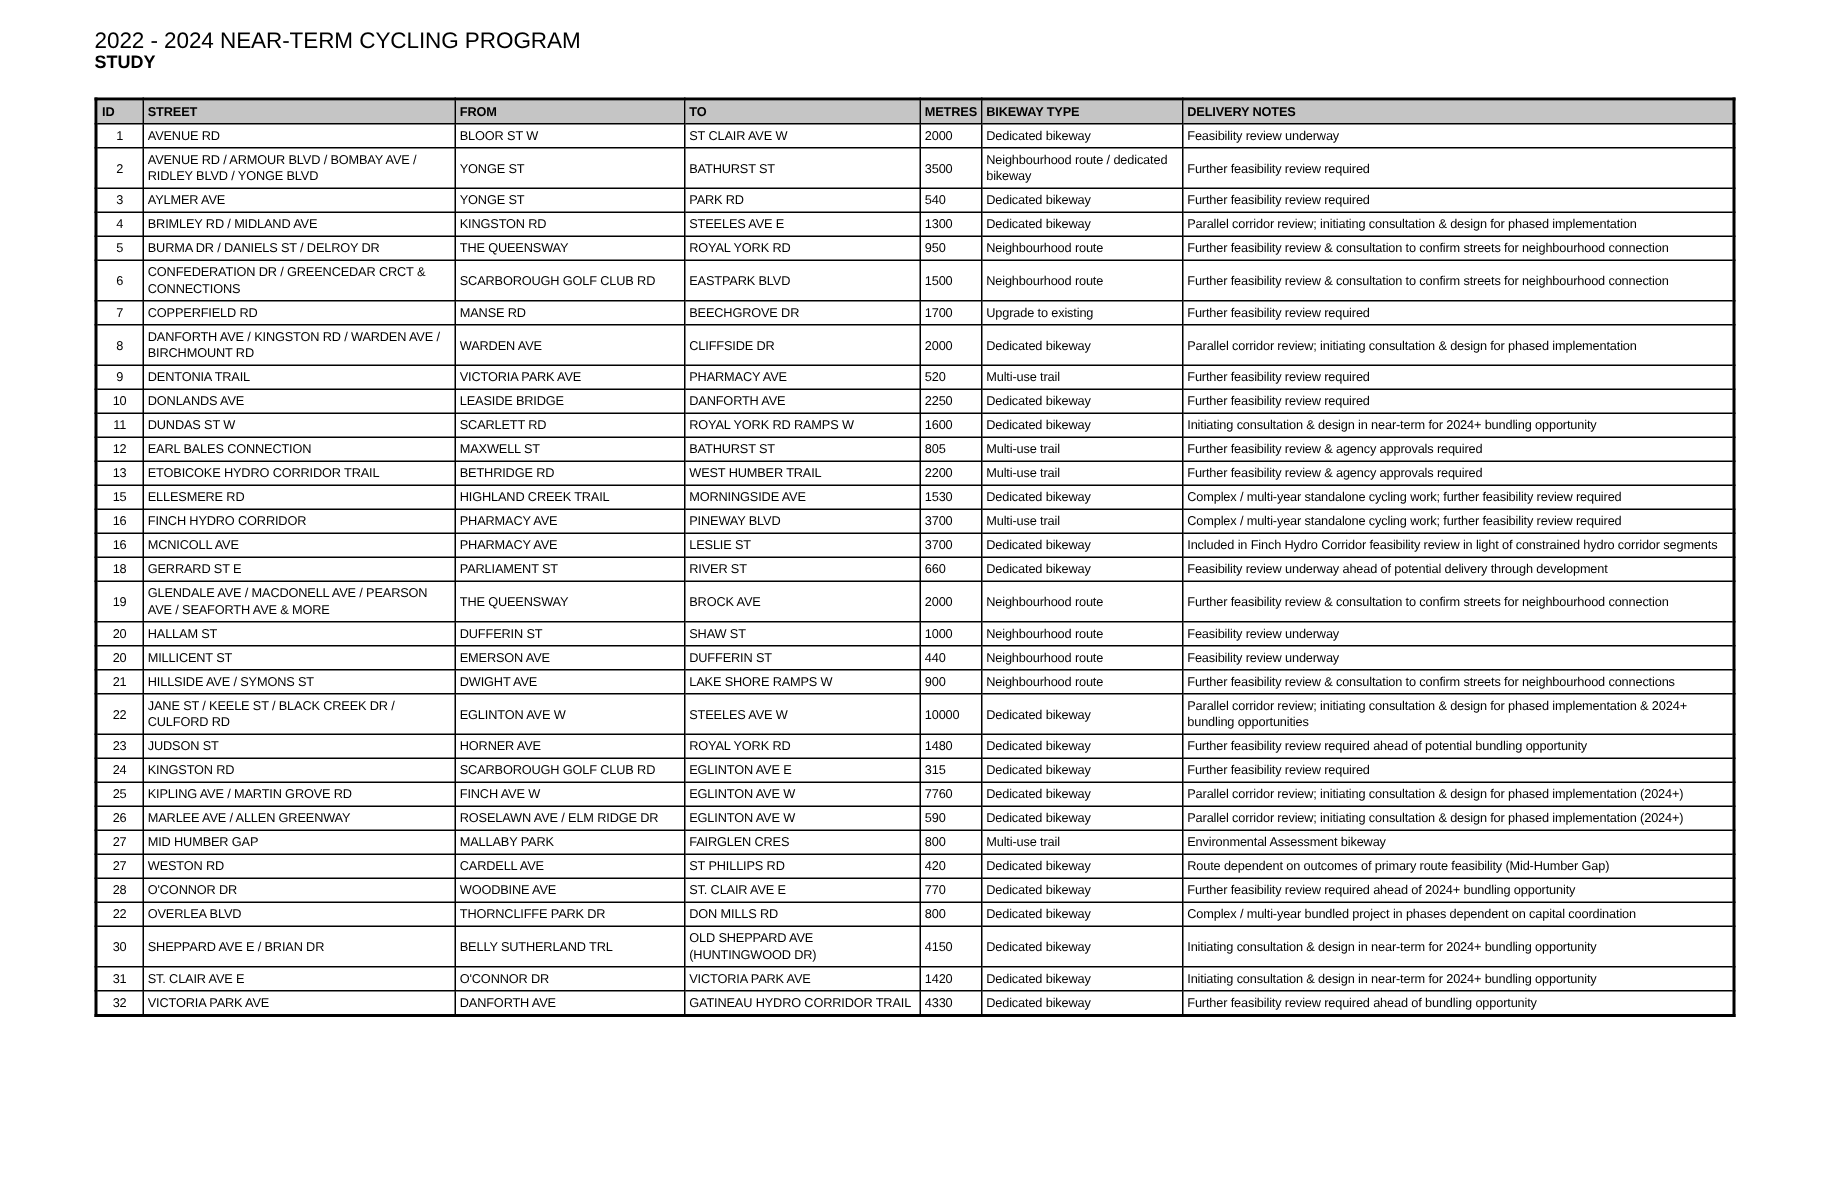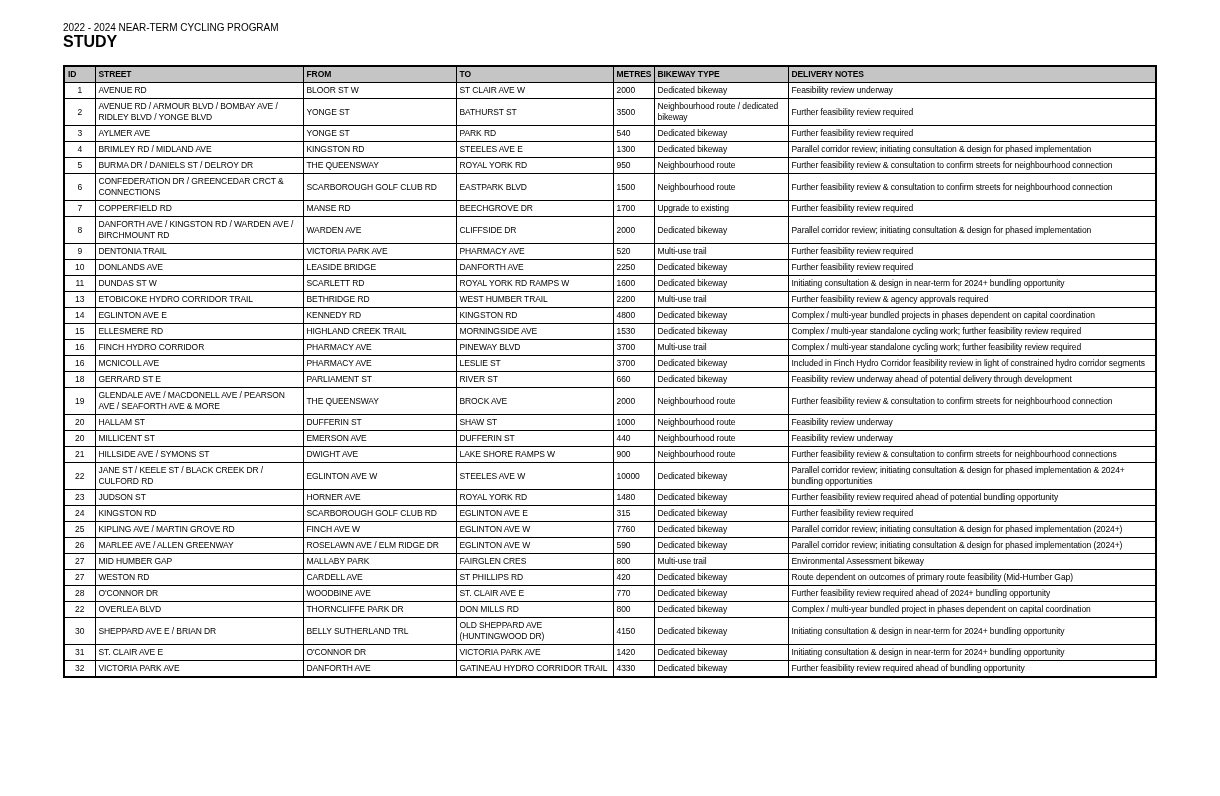--- a/index.html
+++ b/index.html
@@ -16,22 +16,22 @@
     font-family: "Liberation Sans", sans-serif;
     color: var(--text-color);
   }
   .page {
     position: relative;
     width: 1220px; height: 796px;
     background: var(--page-bg);
     overflow: hidden;
   }
   .title-block { position: absolute; left: 63px; top: 22px; }
-  .title-line1 { font-size: 10px; letter-spacing: -0.05px; line-height: 11px; }
-  .title-line2 { font-size: 16px; font-weight: bold; line-height: 13px; margin-top: 2px; }
+  .title-line1 { font-size: 15px; letter-spacing: -0.05px; line-height: 11px; }
+  .title-line2 { font-size: 12px; font-weight: bold; line-height: 13px; margin-top: 2px; }
 
   table.program {
     position: absolute; left: 63px; top: 65px;
     width: 1092px;
     border-collapse: collapse;
     table-layout: fixed;
     border: 2px solid var(--border-color);
   }
   table.program th, table.program td {
     border: 1px solid var(--border-color);
@@ -180,38 +180,38 @@
         <tr>
           <td class="col-id">11</td>
           <td class="col-street">DUNDAS ST W</td>
           <td class="col-from">SCARLETT RD</td>
           <td class="col-to">ROYAL YORK RD RAMPS W</td>
           <td class="col-metres">1600</td>
           <td class="col-bikeway">Dedicated bikeway</td>
           <td class="col-notes">Initiating consultation &amp; design in near-term for 2024+ bundling opportunity</td>
         </tr>
         <tr>
+          <td class="col-id">12</td>
+          <td class="col-street">EARL BALES CONNECTION</td>
+          <td class="col-from">MAXWELL ST</td>
+          <td class="col-to">BATHURST ST</td>
+          <td class="col-metres">805</td>
+          <td class="col-bikeway">Multi-use trail</td>
+          <td class="col-notes">Further feasibility review &amp; agency approvals required</td>
+        </tr>
+        <tr>
           <td class="col-id">13</td>
           <td class="col-street">ETOBICOKE HYDRO CORRIDOR TRAIL</td>
           <td class="col-from">BETHRIDGE RD</td>
           <td class="col-to">WEST HUMBER TRAIL</td>
           <td class="col-metres">2200</td>
           <td class="col-bikeway">Multi-use trail</td>
           <td class="col-notes">Further feasibility review &amp; agency approvals required</td>
         </tr>
         <tr>
-          <td class="col-id">14</td>
-          <td class="col-street">EGLINTON AVE E</td>
-          <td class="col-from">KENNEDY RD</td>
-          <td class="col-to">KINGSTON RD</td>
-          <td class="col-metres">4800</td>
-          <td class="col-bikeway">Dedicated bikeway</td>
-          <td class="col-notes">Complex / multi-year bundled projects in phases dependent on capital coordination</td>
-        </tr>
-        <tr>
           <td class="col-id">15</td>
           <td class="col-street">ELLESMERE RD</td>
           <td class="col-from">HIGHLAND CREEK TRAIL</td>
           <td class="col-to">MORNINGSIDE AVE</td>
           <td class="col-metres">1530</td>
           <td class="col-bikeway">Dedicated bikeway</td>
           <td class="col-notes">Complex / multi-year standalone cycling work; further feasibility review required</td>
         </tr>
         <tr>
           <td class="col-id">16</td>

